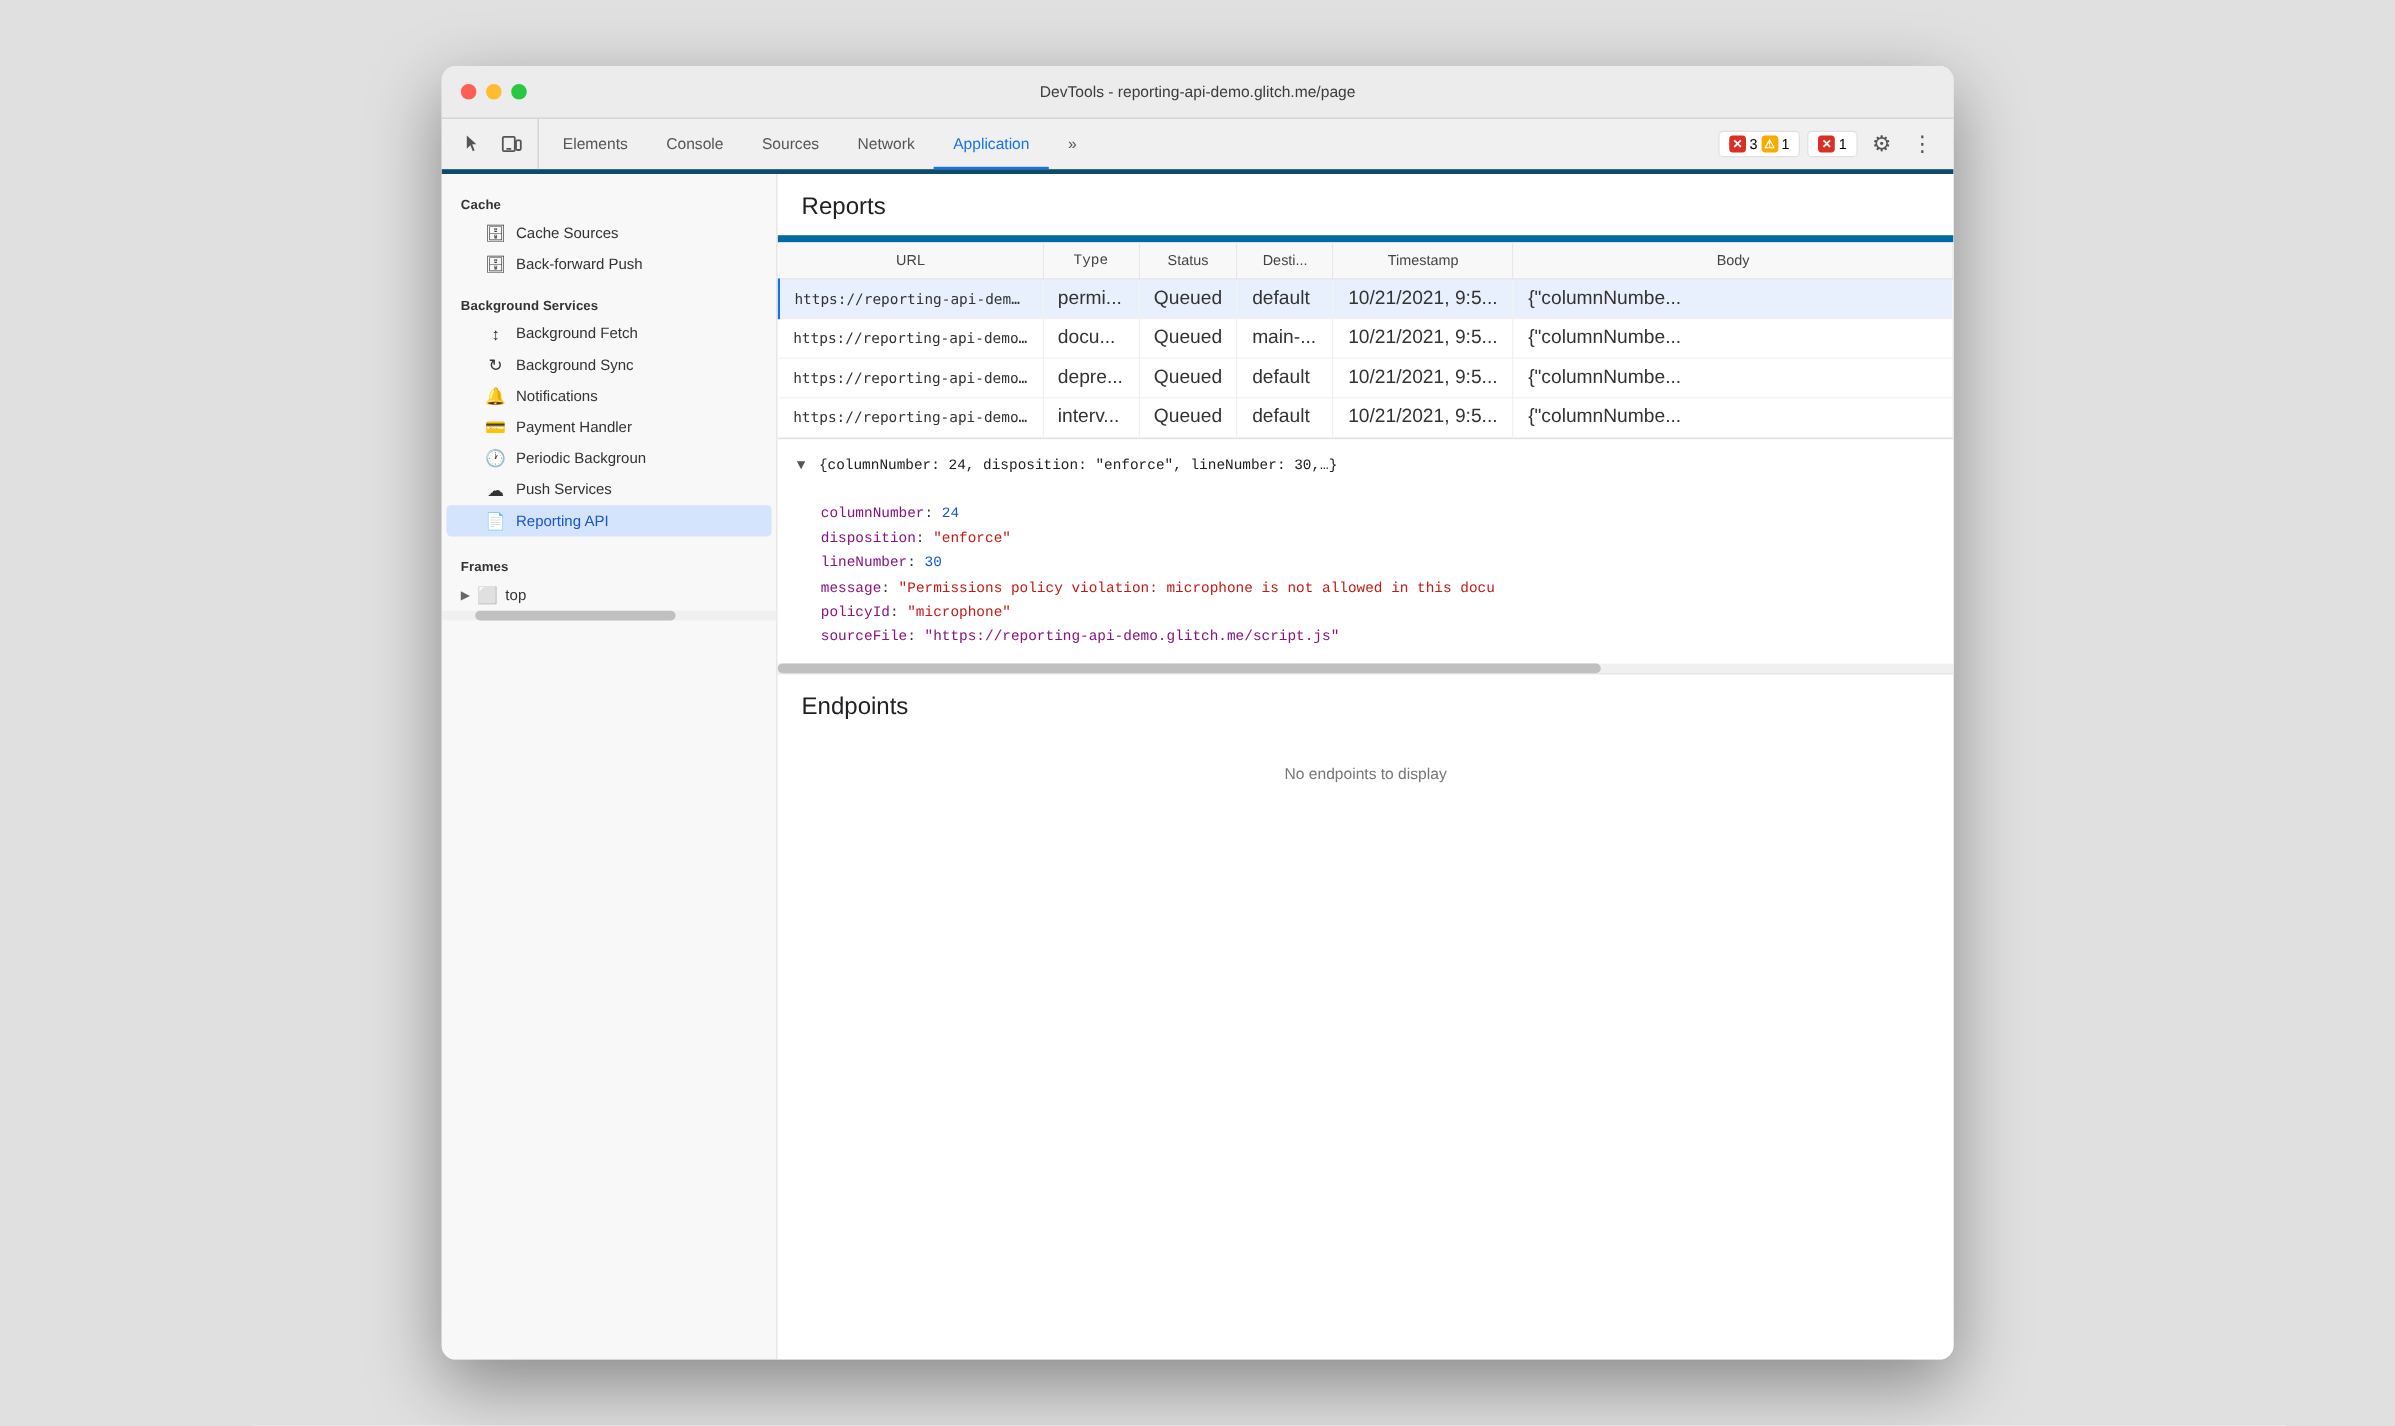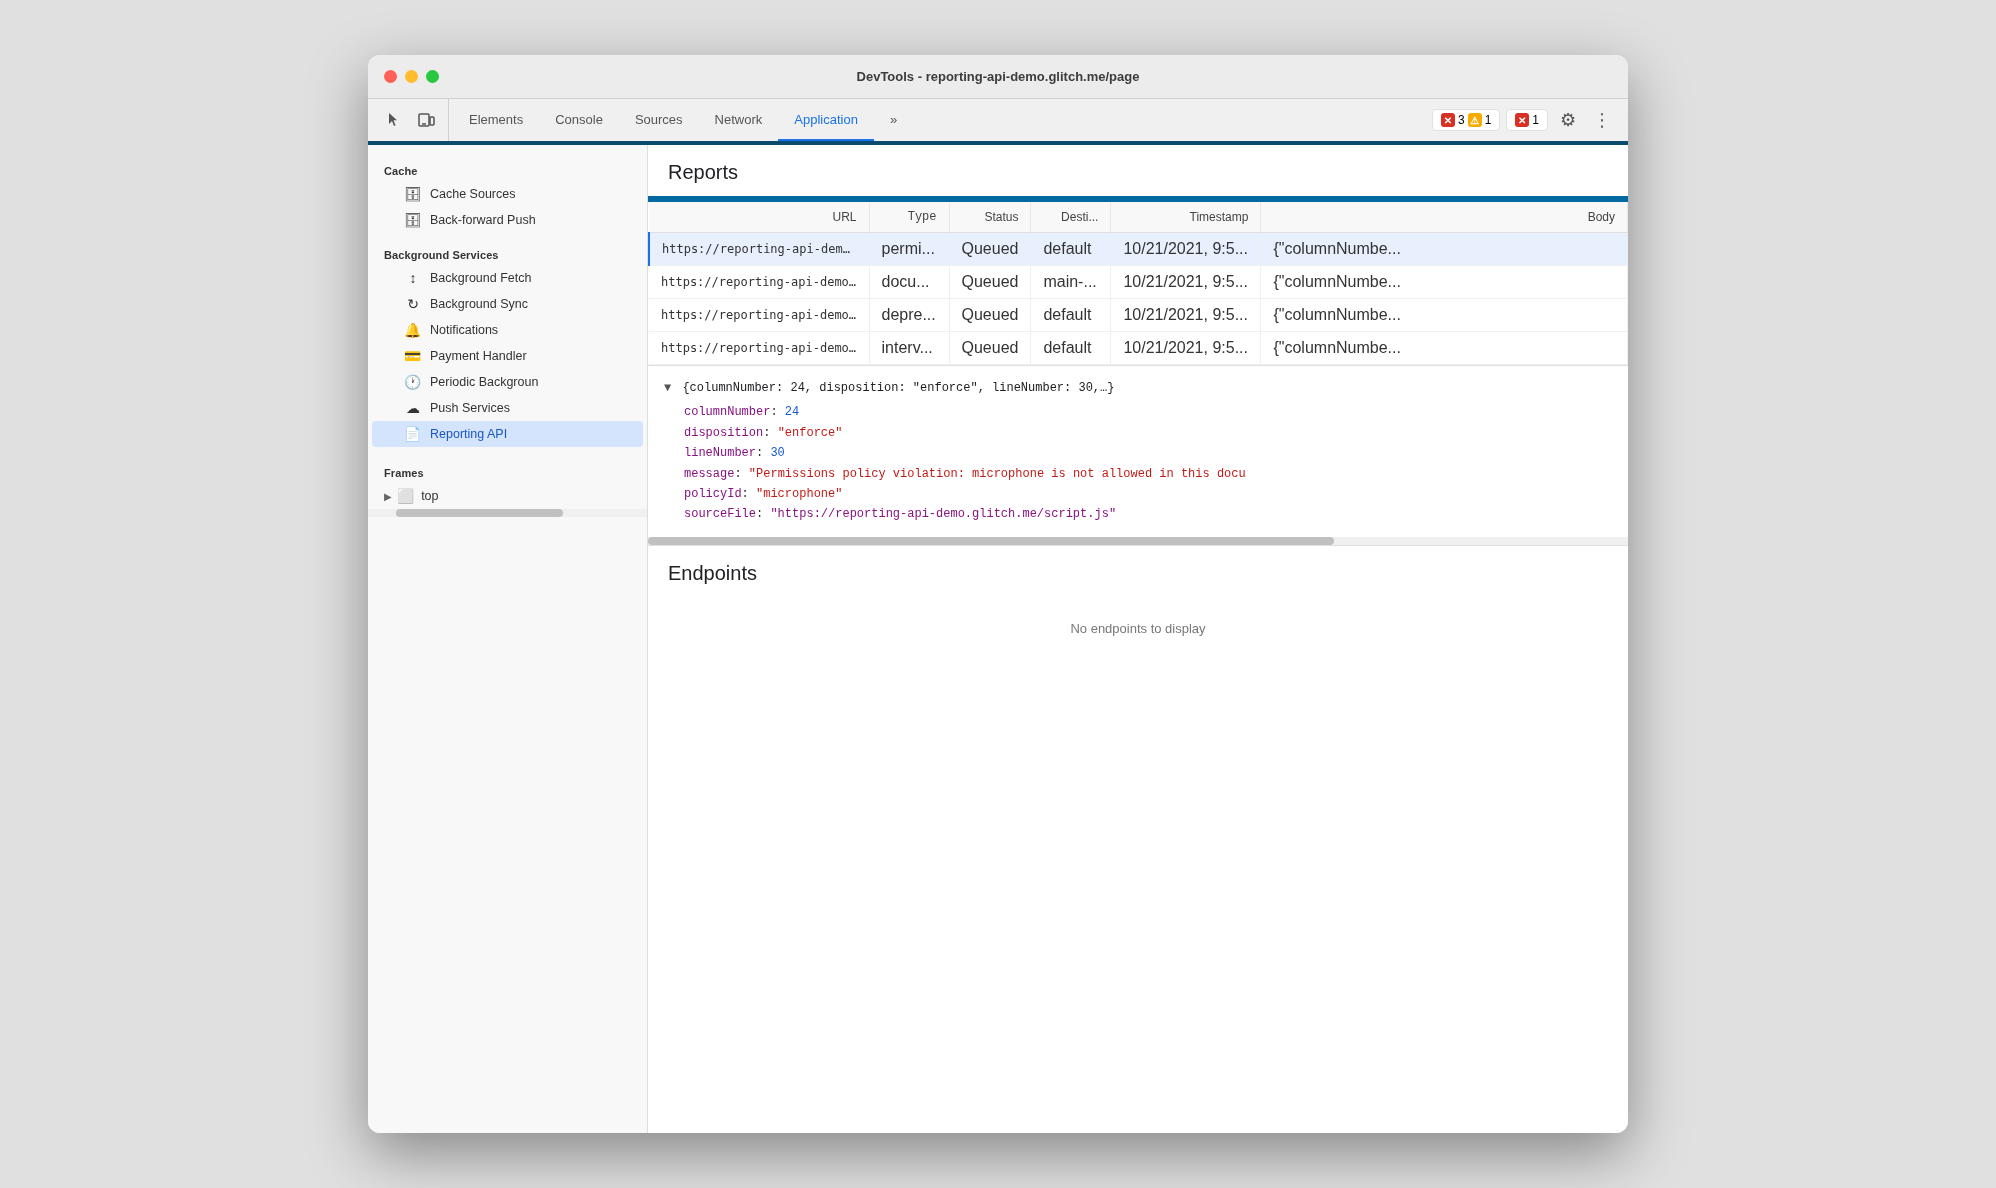--- a/index.html
+++ b/index.html
@@ -39,21 +39,21 @@
     }
     .tl-close { background: #ff5f57; }
     .tl-min { background: #febc2e; }
     .tl-max { background: #28c840; }
     .titlebar-title {
       position: absolute;
       left: 50%;
       transform: translateX(-50%);
       font-size: 13px;
       color: #3c3c3c;
-      font-weight: 700;
+      font-weight: 400;
     }
     .toolbar {
       background: #f0f0f0;
       height: 46px;
       display: flex;
       align-items: stretch;
       border-bottom: 4px solid #0c4a6e;
       padding: 0 4px;
     }
     .toolbar-icons {
@@ -214,21 +214,21 @@
       border-collapse: collapse;
     }
     .reports-table th {
       background: #f8f8f8;
       font-size: 12px;
       font-weight: 500;
       color: #444;
       padding: 8px 12px;
       border-bottom: 1px solid #e0e0e0;
       border-right: 1px solid #e8e8e8;
-      text-align: right;
+      text-align: center;
       white-space: nowrap;
     }
     .reports-table td {
       font-size: 16px;
       color: #333;
       padding: 7px 12px;
       border-bottom: 1px solid #f0f0f0;
       border-right: 1px solid #f0f0f0;
       white-space: nowrap;
       overflow: hidden;
@@ -249,21 +249,21 @@
       background: #fff;
       border-top: 1px solid #e0e0e0;
       padding: 12px 16px;
       font-size: 12px;
       font-family: 'Monaco', 'Menlo', 'Courier New', monospace;
       line-height: 1.7;
       overflow-x: auto;
     }
     .detail-summary {
       color: #202124;
-      margin-bottom: 4px;
+      margin-bottom: 20px;
     }
     .detail-summary .arrow-down {
       color: #555;
       margin-right: 4px;
     }
     .detail-key {
       color: #881280;
       margin-left: 20px;
     }
     .detail-key span.colon { color: #333; }

